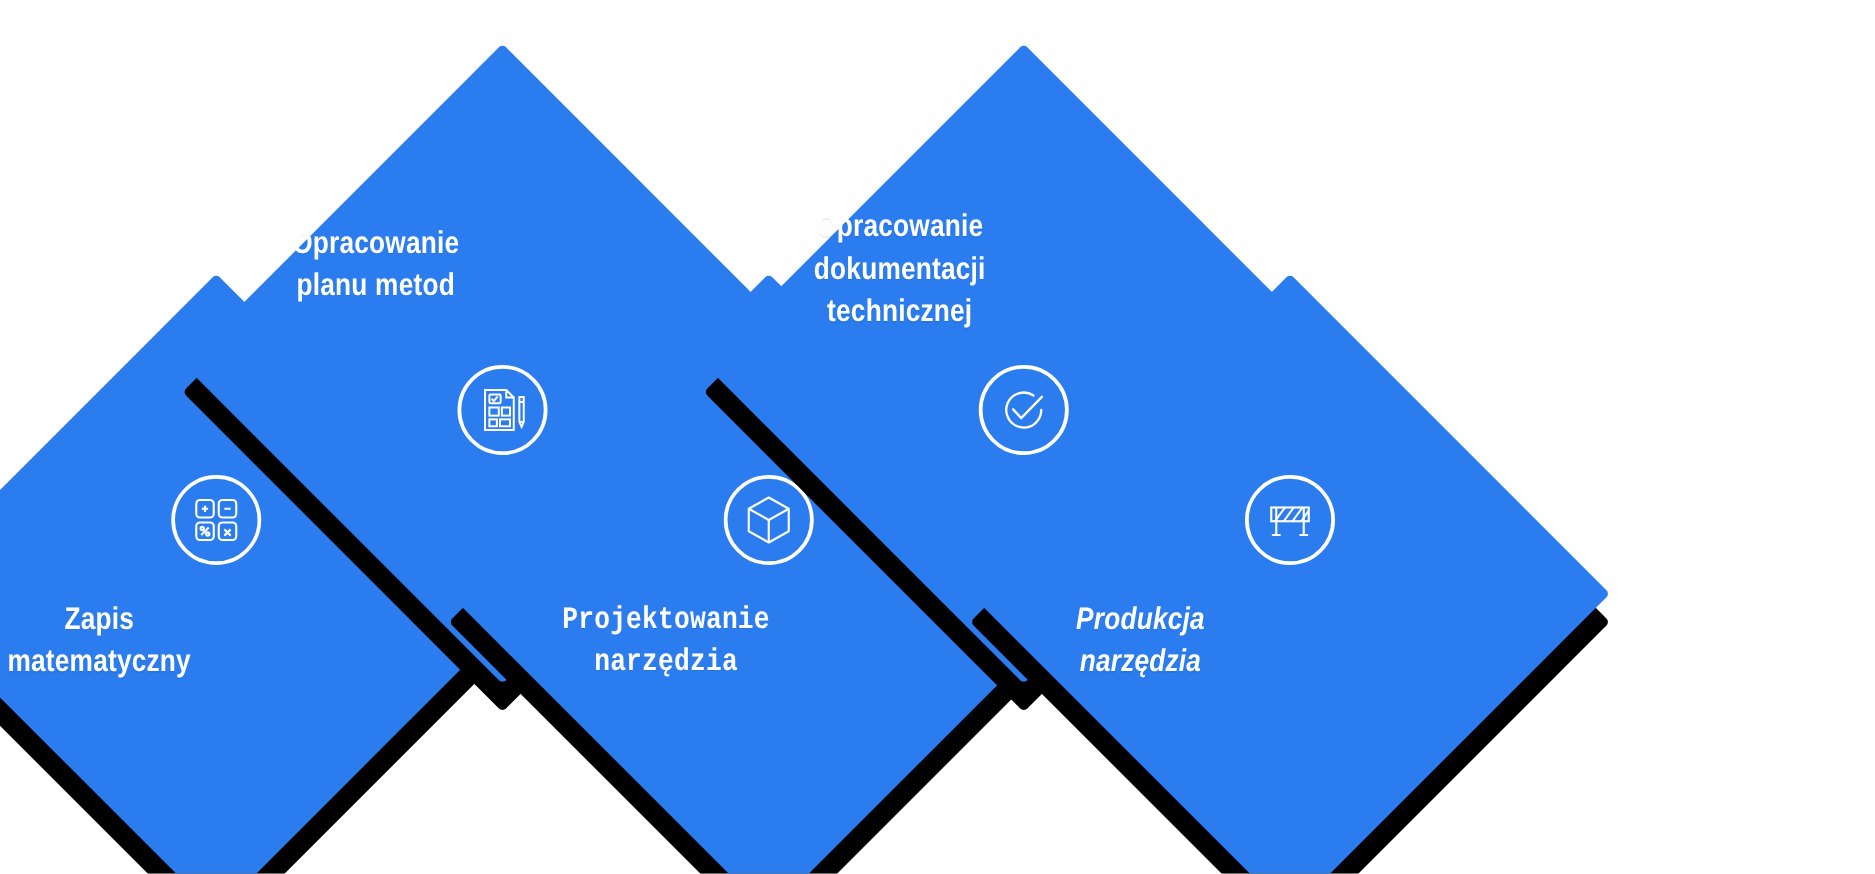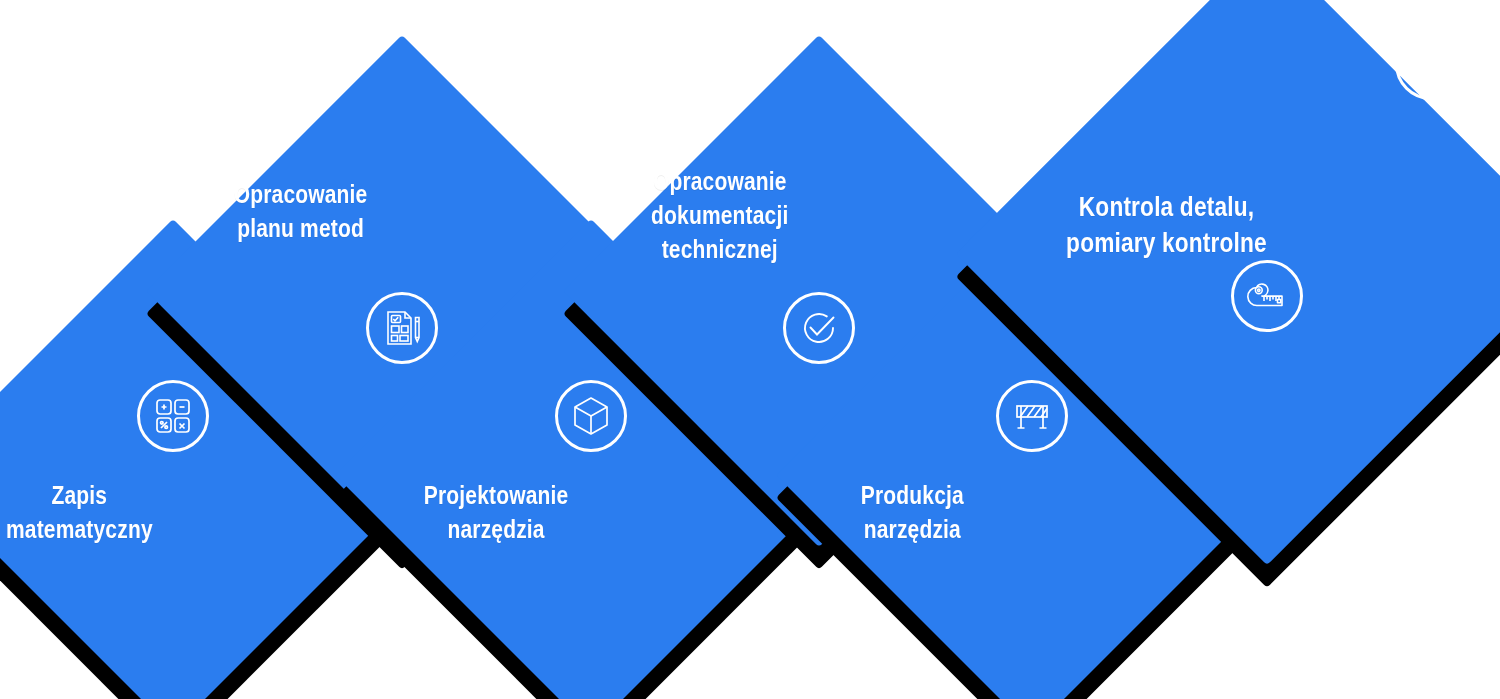--- a/index.html
+++ b/index.html
@@ -96,31 +96,31 @@
     display: flex;
     align-items: center;
     justify-content: center;
     z-index: 6;
   }
   .icon-bubble svg { display: block; }
 
   
   #step-1 { left: -8px;  top: 294px; }
   #step-2 { left: 221px; top: 110px; }
-  #step-3 { left: 410px; top: 294px; }
+  #step-3 { left: 434px; top: 294px; font-family: Liberation Mono, monospace; }
   #step-4 { left: 638px; top: 110px; }
   #step-5 { left: 851px; top: 294px; }
   #step-6 { left: 1047px; top: 34px; }
 
   
   #step-1 { z-index: 1; }
   #step-2 { z-index: 2; }
   #step-3 { z-index: 3; }
   #step-4 { z-index: 4; }
-  #step-5 { z-index: 5; }
+  #step-5 { z-index: 5; font-style: italic; }
   #step-6 { z-index: 6; }
 
   
   #step-1 .icon-bubble { left: 145px; top: 86px; }
   #step-2 .icon-bubble { left: 145px; top: 182px; }
   #step-3 .icon-bubble { left: 145px; top: 86px; }
   #step-4 .icon-bubble { left: 145px; top: 182px; }
   #step-5 .icon-bubble { left: 145px; top: 86px; }
   #step-6 .icon-bubble.primary { left: 184px; top: 226px; }
   #step-6 .icon-bubble.secondary { left: 348px; top: -6px; }
@@ -228,41 +228,15 @@
           <path d="M11 12v22M33 12v22"></path>
           <path d="M7.5 34h7M29.5 34h7"></path>
         </svg>
       </div>
       <div class="content">
         <div class="label">Produkcja
 narzędzia</div>
       </div>
     </div>
 
-    <div class="step big" id="step-6">
-      <div class="shadow"></div>
-      <div class="diamond"></div>
-
-      <div class="icon-bubble secondary">
-        <svg width="42" height="42" viewBox="0 0 42 42" fill="none" stroke="#ffffff" stroke-width="1.7" stroke-linejoin="round" stroke-linecap="round">
-          <path d="M14 20.5c0-3 1.5-4.5 3.5-7C19.5 11 20 8.5 20 6.5c0-1.3 1-2 2-1.5 1.8.9 2.6 3 2.6 5.3 0 1.9-.6 3.6-1.3 5h7.3c1.7 0 2.9 1.3 2.6 2.8-.2 1-.8 1.6-1.5 1.9.9.4 1.4 1.3 1.2 2.4-.2 1-.8 1.6-1.6 1.9.8.5 1.2 1.4 1 2.4-.2 1-.9 1.6-1.7 1.8.6.5.9 1.3.7 2.2-.3 1.3-1.4 2.1-2.8 2.1H19c-2.8 0-5-1.8-5-4.7z"></path>
-          <path d="M14 20.5h-3.2c-.8 0-1.3.5-1.3 1.3v9.6c0 .8.5 1.3 1.3 1.3H14"></path>
-        </svg>
-      </div>
-
-      <div class="icon-bubble primary">
-        <svg width="44" height="44" viewBox="0 0 44 44" fill="none" stroke="#ffffff" stroke-width="1.6" stroke-linejoin="round">
-          <path d="M11.5 13.5a6 6 0 1 1 5.4 8.6H37v9.4H12.2A6 6 0 0 1 11.5 13.5z"></path>
-          <circle cx="13.8" cy="16.2" r="3.4"></circle>
-          <circle cx="13.8" cy="16.2" r="1.2"></circle>
-          <path d="M19 22.1v5M22 22.1v3.3M25 22.1v5M28 22.1v3.3M31 22.1v5M34 22.1v3.3"></path>
-          <rect x="32.5" y="25.5" width="3.2" height="3.2"></rect>
-        </svg>
-      </div>
-
-      <div class="content">
-        <div class="label">Kontrola detalu,
-pomiary kontrolne</div>
-      </div>
-    </div>
 
   </div>
 </div>
 
 </body></html>

